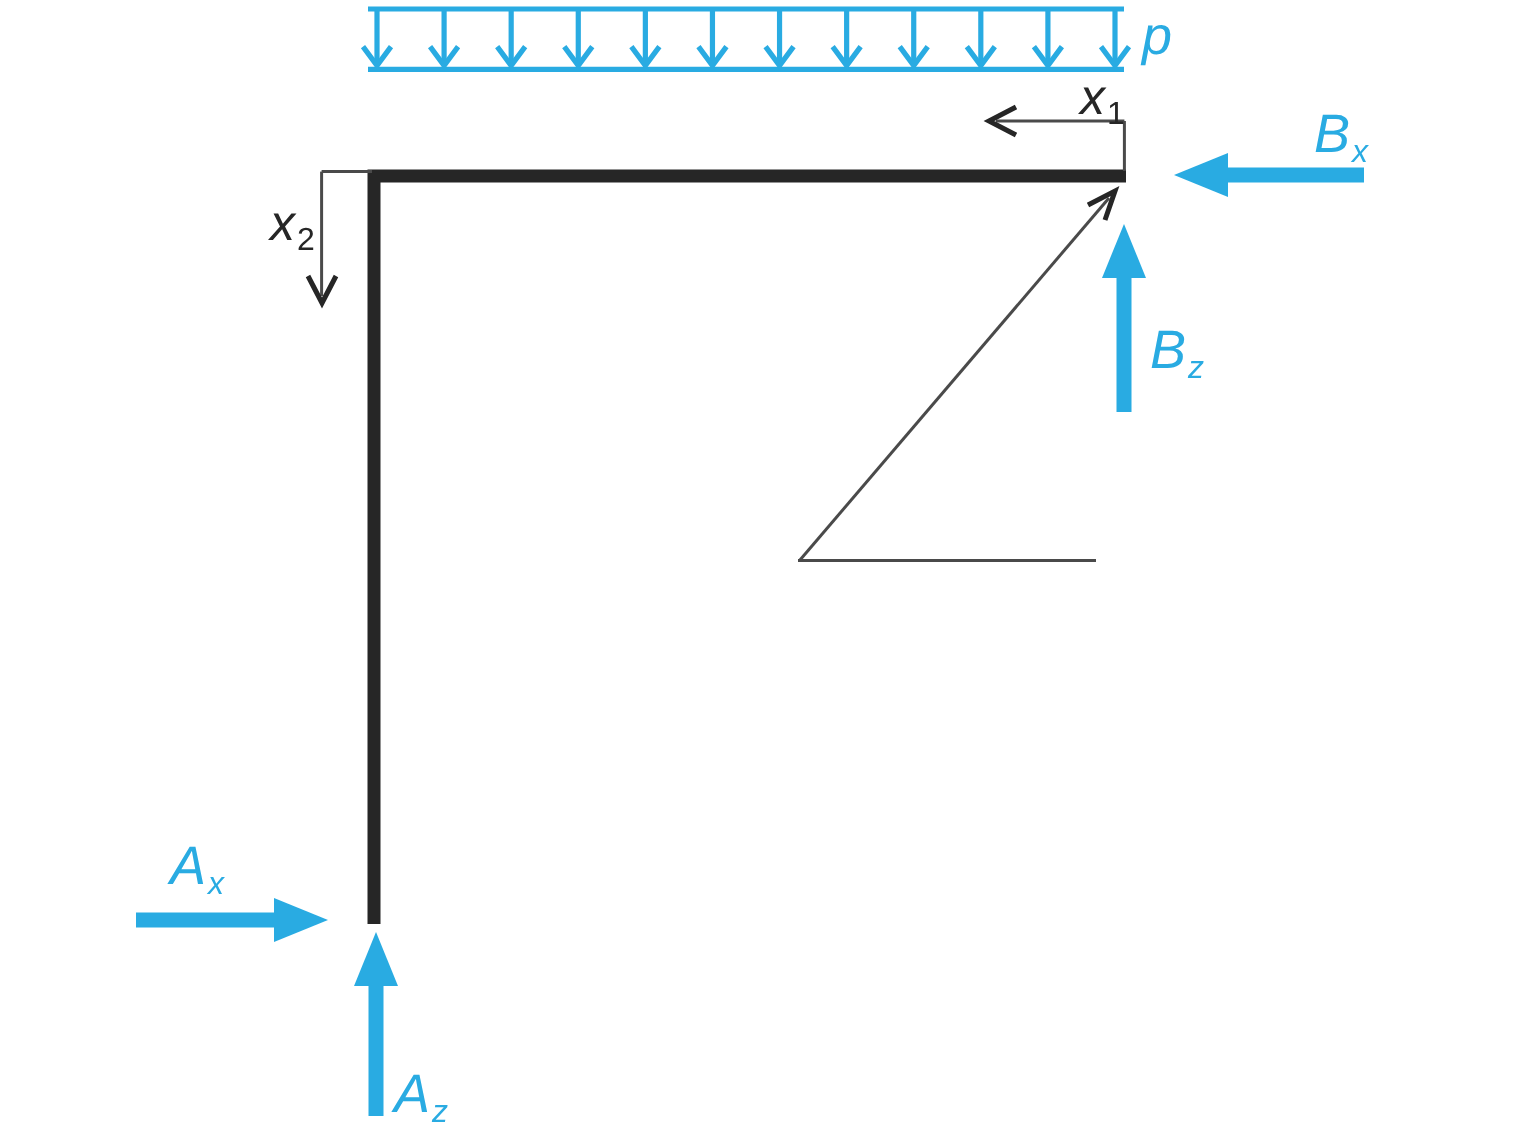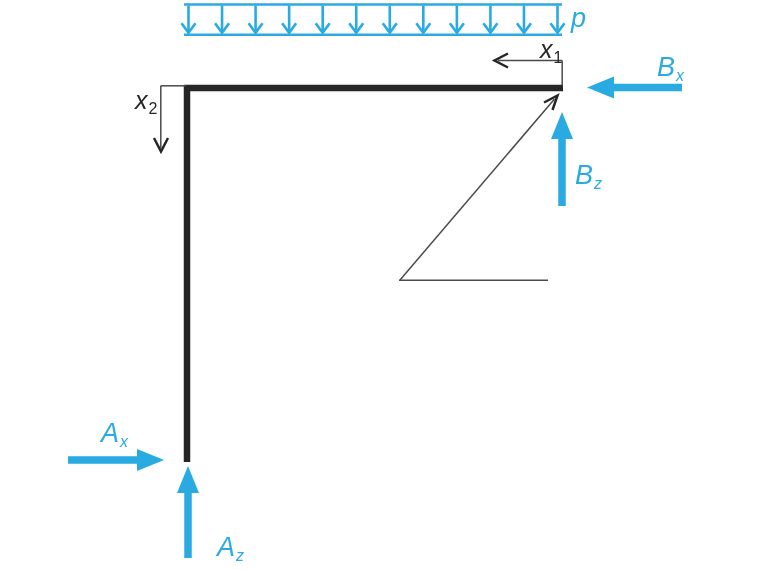--- a/index.html
+++ b/index.html
@@ -123,34 +123,34 @@
   </svg>
 
   <span class="lbl cyan" style="left:571px;top:5px;">
     <span>p</span>
   </span>
 
   <span class="lbl" style="left:540px;top:37px;font-size:25px;">
     <span>x</span><sub class="up">1</sub>
   </span>
 
-  <span class="lbl" style="left:135px;top:88px;font-size:25px;">
+  <span class="lbl" style="left:135px;top:100px;font-size:25px;">
     <span>x</span><sub class="up">2</sub>
   </span>
 
   <span class="lbl cyan" style="left:657px;top:54px;">
     <span>B</span><sub>x</sub>
   </span>
 
   <span class="lbl cyan" style="left:575px;top:162px;">
     <span>B</span><sub>z</sub>
   </span>
 
-  <span class="lbl cyan" style="left:101px;top:420px;">
+  <span class="lbl cyan" style="left:85px;top:420px;">
     <span>A</span><sub>x</sub>
   </span>
 
-  <span class="lbl cyan" style="left:197px;top:534px;margin-left:20px;">
+  <span class="lbl cyan" style="left:197px;top:534px;">
     <span>A</span><sub>z</sub>
   </span>
 
 
 </div>
 
 </body></html>

